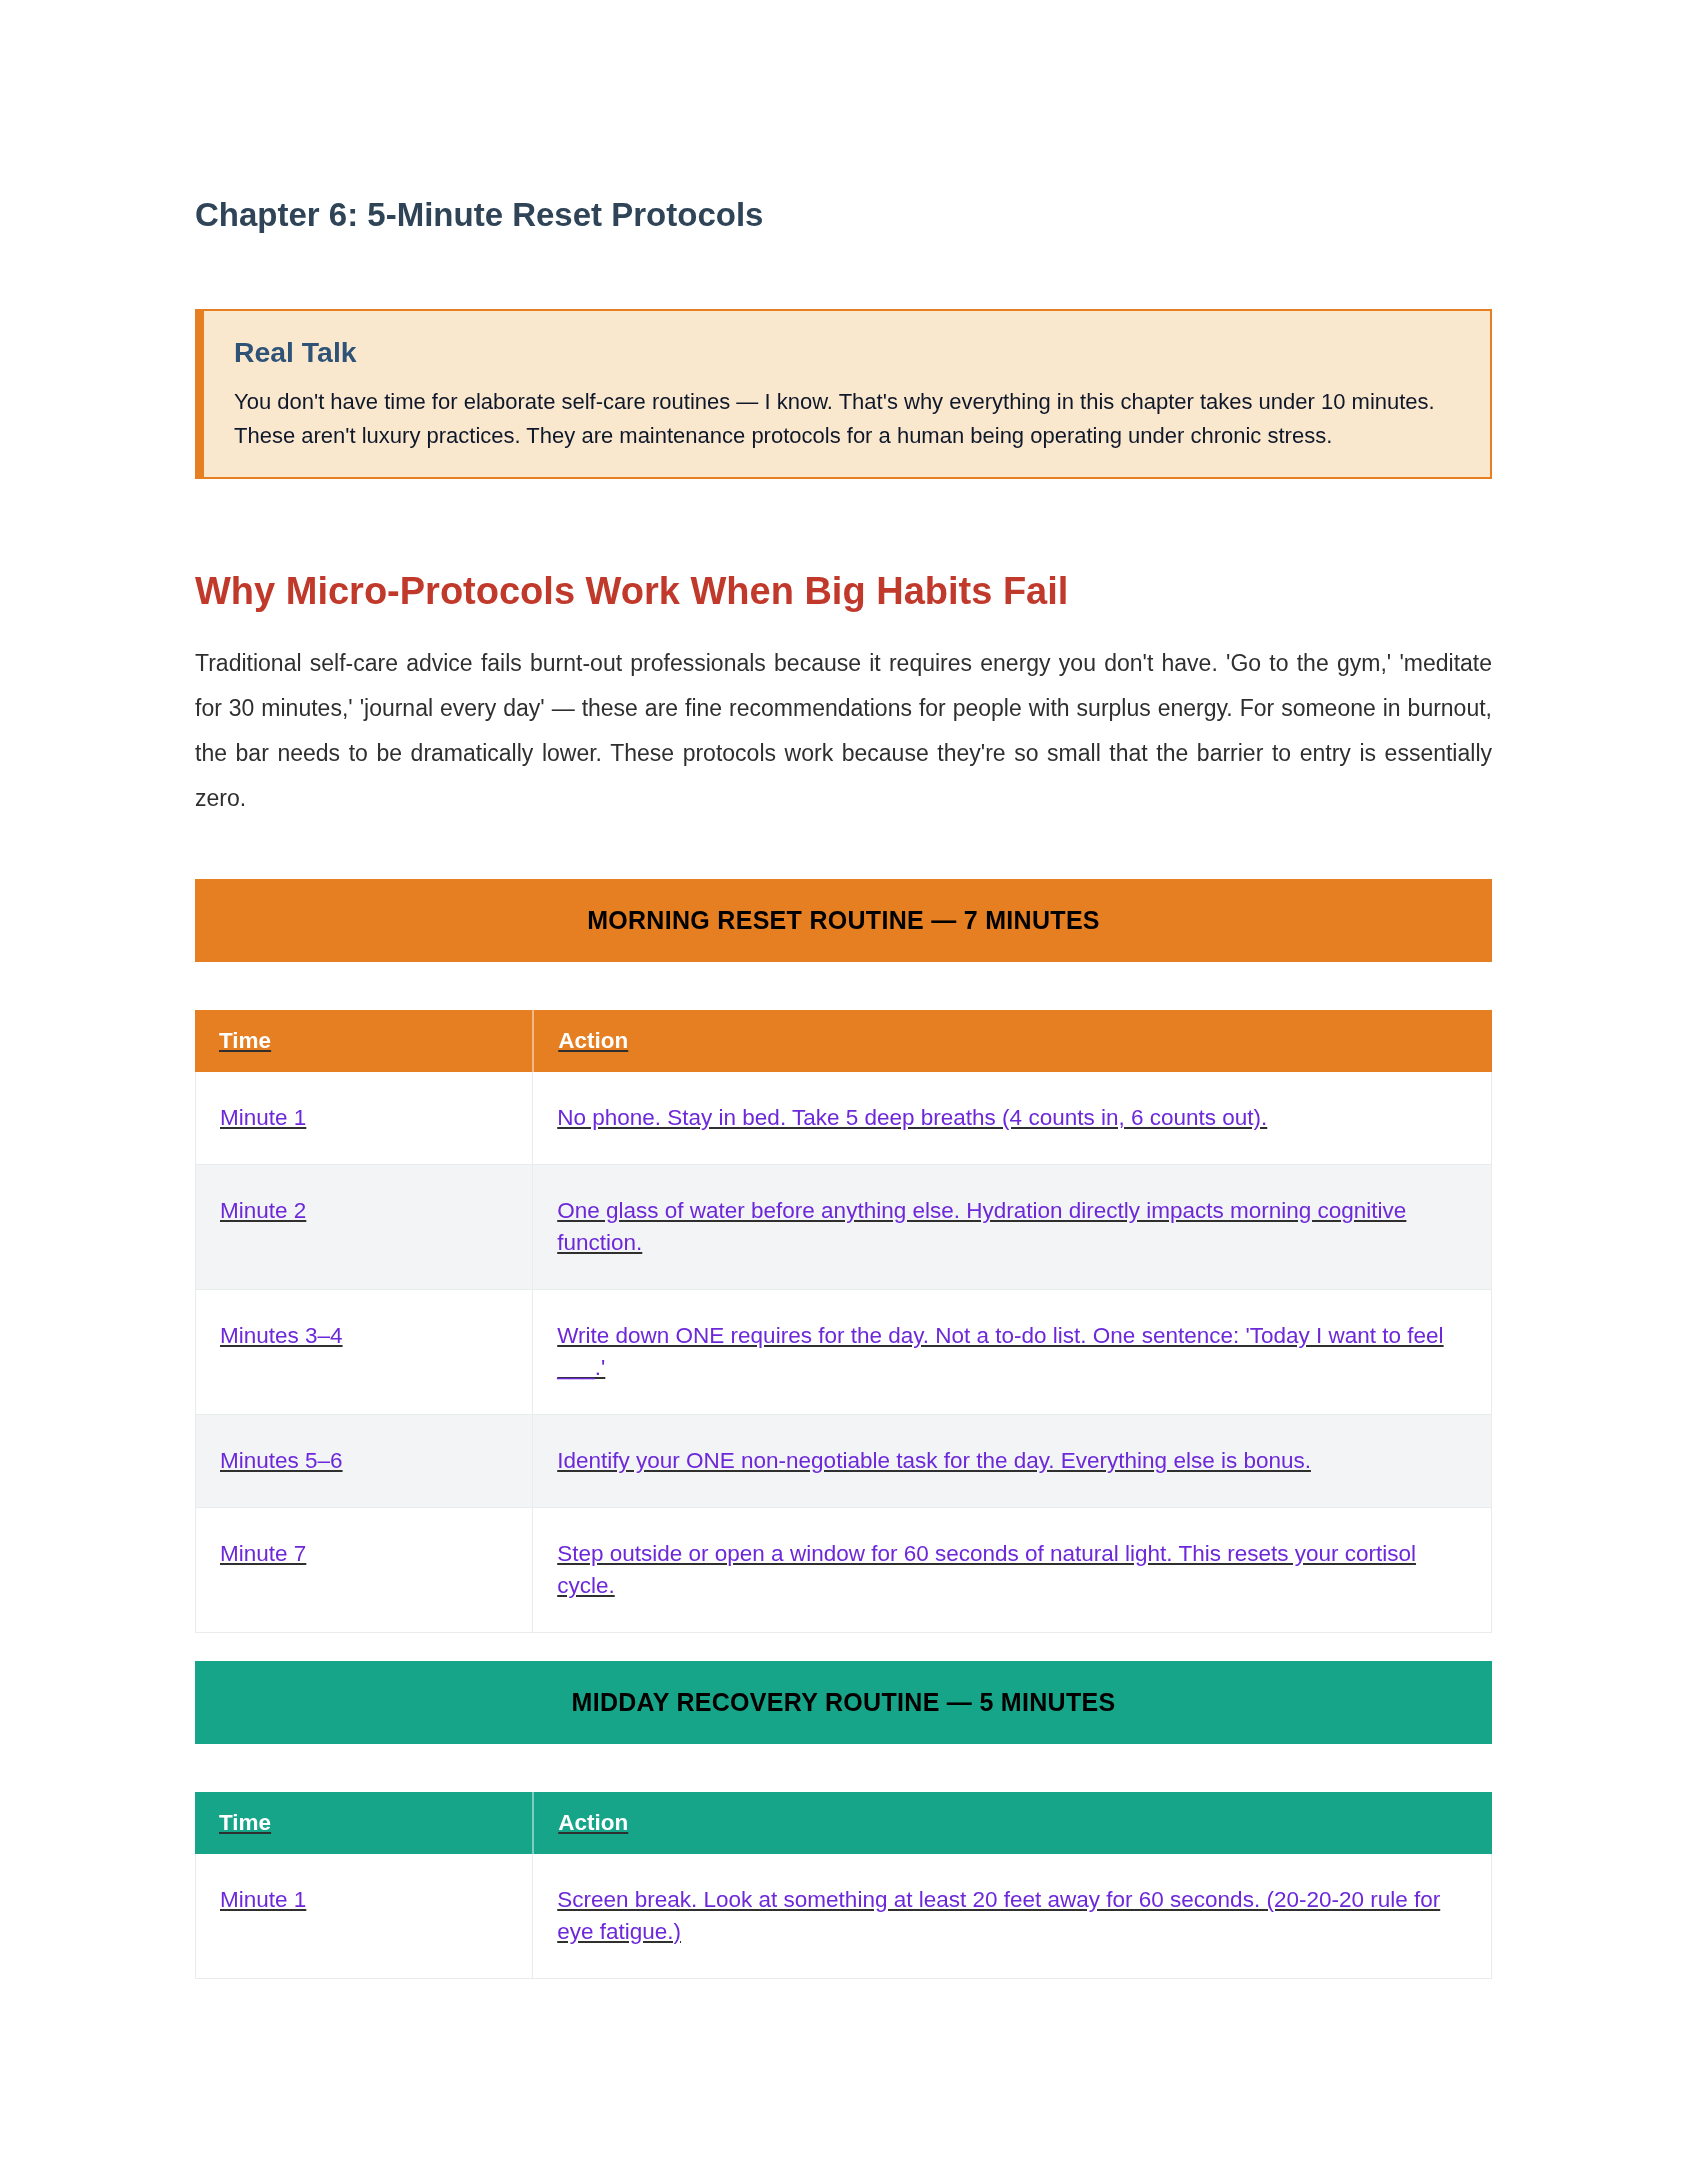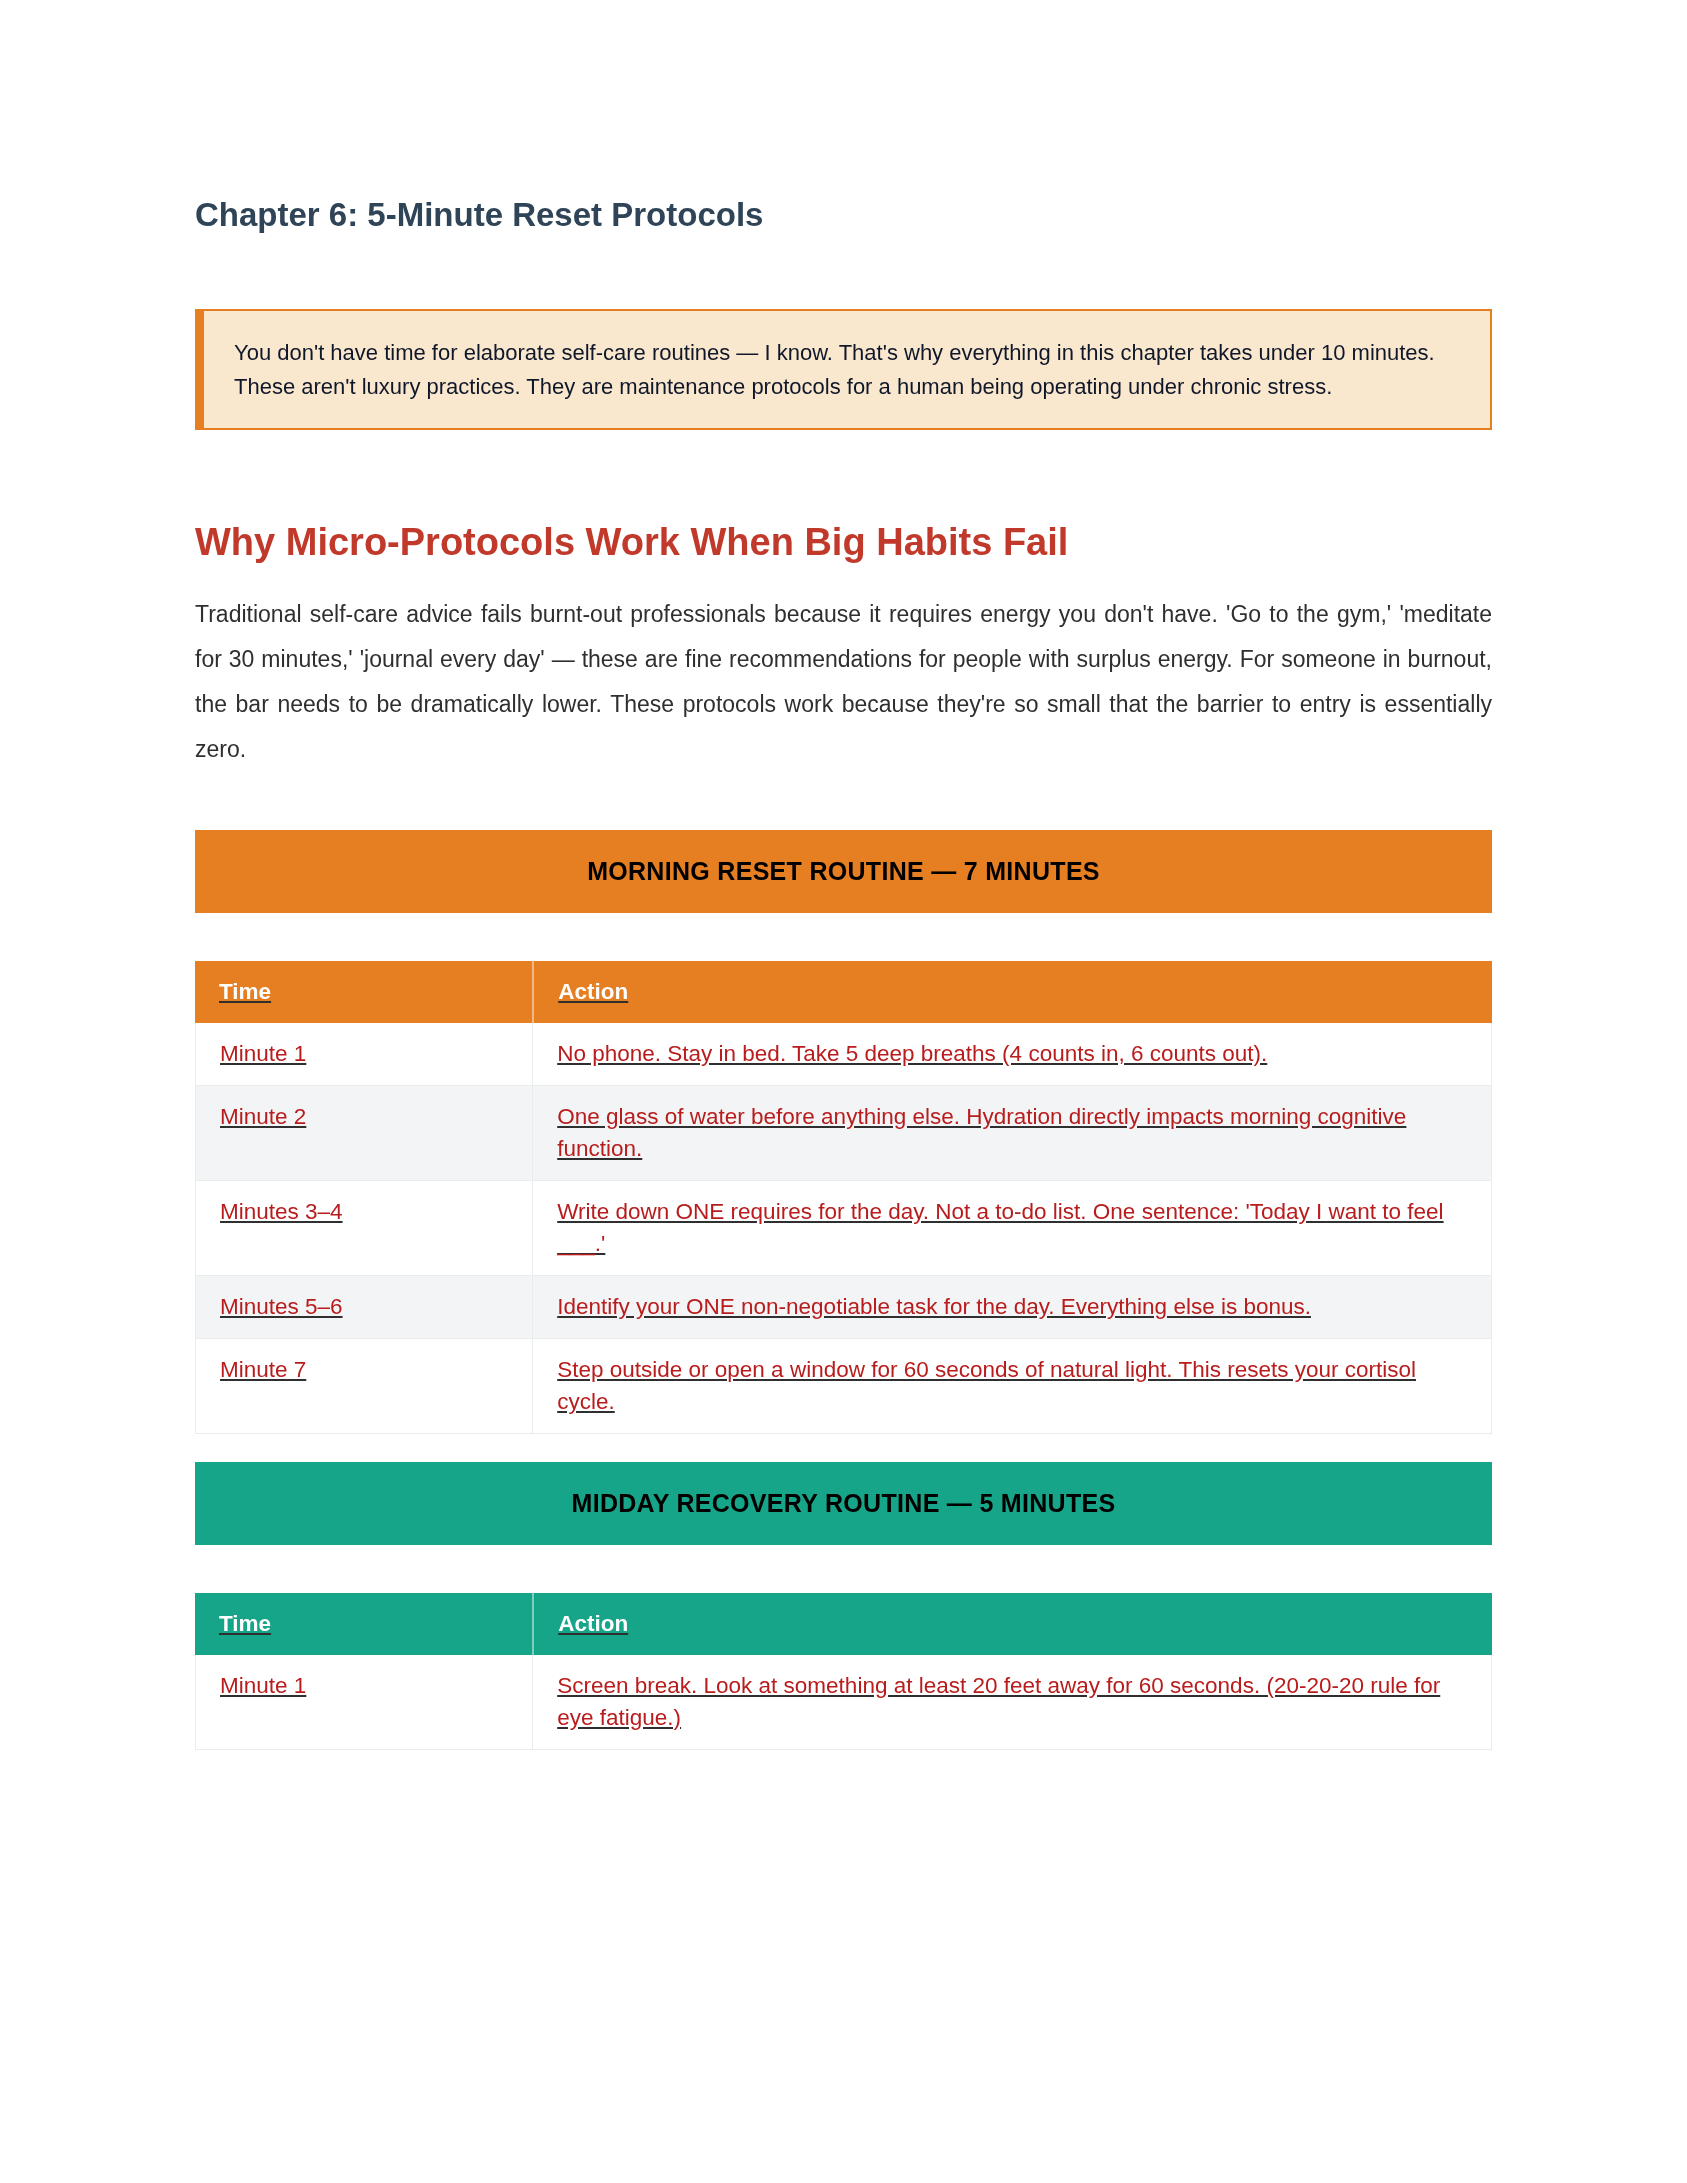--- a/index.html
+++ b/index.html
@@ -81,39 +81,40 @@
     font-size: 22.5px;
     padding: 16.5px 24px;
     line-height: 29px;
   }
   table.proto-table.orange th { background: var(--orange, #E67E22); }
   table.proto-table.teal th   { background: var(--teal, #17A589); }
   table.proto-table th + th { border-left: 2px solid rgba(255,255,255,0.45); }
   table.proto-table th:first-child { width: 26%; }
   table.proto-table td {
     vertical-align: top;
-    padding: 15px 24px;
+    padding: 30px 24px;
     line-height: 32px;
-    color: #b91c1c;
+    color: #6d28d9;
     border-bottom: 1.3px solid var(--grid, #E8ECED);
     background: #ffffff;
   }
   table.proto-table td:first-child { border-left: 1.3px solid var(--grid, #E8ECED); }
   table.proto-table td:last-child  { border-right: 1.3px solid var(--grid, #E8ECED); }
   table.proto-table td + td        { border-left: 1.3px solid var(--grid, #E8ECED); }
   table.proto-table tbody tr:nth-child(even) td { background: var(--row_alt, #F2F4F5); }
 </style>
 </head>
 <body>
 
 <div class="page">
 
   <h1 class="doc-title">Chapter 6: 5-Minute Reset Protocols</h1>
 
   <div class="callout">
+    <h3>Real Talk</h3>
     <p>You don't have time for elaborate self-care routines — I know. That's why everything in this chapter takes under 10 minutes. These aren't luxury practices. They are maintenance protocols for a human being operating under chronic stress.</p>
   </div>
 
   <h2 class="section-heading">Why Micro-Protocols Work When Big Habits Fail</h2>
 
   <p class="section-body">Traditional self-care advice fails burnt-out professionals because it requires energy you don't have. 'Go to the gym,' 'meditate for 30 minutes,' 'journal every day' — these are fine recommendations for people with surplus energy. For someone in burnout, the bar needs to be dramatically lower. These protocols work because they're so small that the barrier to entry is essentially zero.</p>
 
   <div class="banner orange">MORNING RESET ROUTINE — 7 MINUTES</div>
 
   <table class="proto-table orange">

